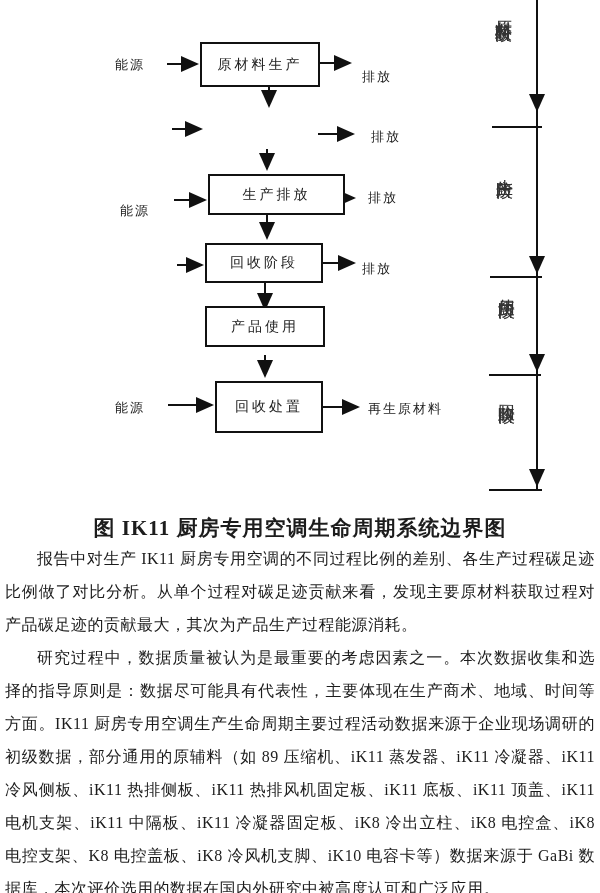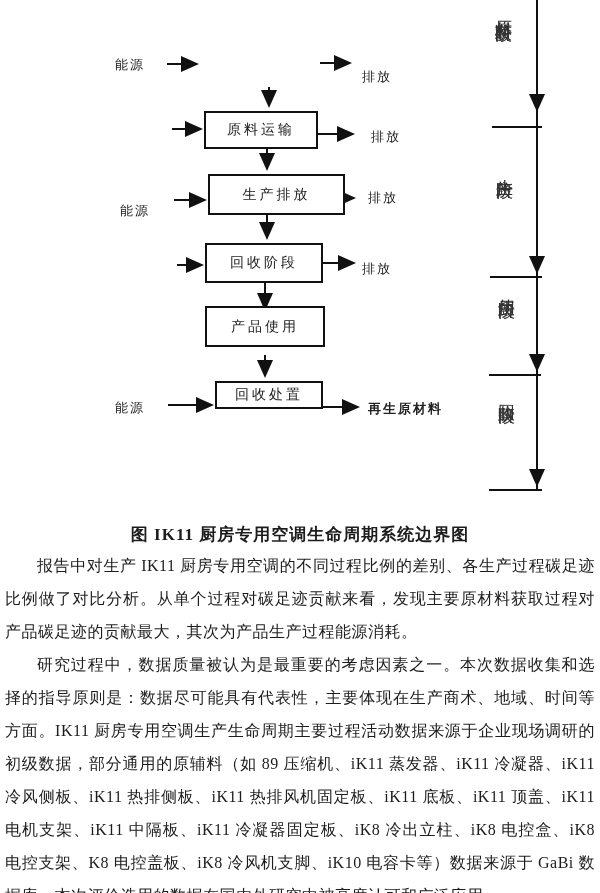--- a/index.html
+++ b/index.html
@@ -39,24 +39,24 @@
     position: absolute;
     writing-mode: vertical-rl;
     text-orientation: upright;
     font-size: 17px;
     letter-spacing: 1px;
     color: #333333;
     white-space: nowrap;
   }
   
   .caption {
-    margin-top: 19px;
+    margin-top: 12px;
     text-align: center;
     font-weight: bold;
-    font-size: 17px;
+    font-size: 21px;
     letter-spacing: 1px;
     line-height: 28px;
   }
   .body-text { padding: 0 5px; }
   .body-text p {
     margin: 0;
     text-indent: 2em;
     font-size: 16px;
     line-height: 33px;
     text-align: justify;
@@ -102,35 +102,35 @@
         <line x1="537" y1="260" x2="537" y2="272" marker-end="url(#ah)"></line>
         <line x1="537" y1="358" x2="537" y2="370" marker-end="url(#ah)"></line>
         <line x1="537" y1="473" x2="537" y2="485" marker-end="url(#ah)"></line>
         <line x1="492" y1="127" x2="542" y2="127"></line>
         <line x1="490" y1="277" x2="542" y2="277"></line>
         <line x1="489" y1="375" x2="541" y2="375"></line>
         <line x1="489" y1="490" x2="542" y2="490"></line>
       </g>
     </svg>
 
-    <div class="flow-box" style="left:204px; top:111px; width:114px; height:38px;">原料运输</div>
+    <div class="flow-box" style="left:200px; top:42px;  width:120px; height:45px;">原材料生产</div>
     <div class="flow-box" style="left:208px; top:174px; width:137px; height:41px;">生产排放</div>
     <div class="flow-box" style="left:205px; top:243px; width:118px; height:40px;">回收阶段</div>
     <div class="flow-box" style="left:205px; top:306px; width:120px; height:41px;">产品使用</div>
-    <div class="flow-box" style="left:215px; top:381px; width:108px; height:28px;">回收处置</div>
+    <div class="flow-box" style="left:215px; top:381px; width:108px; height:52px;">回收处置</div>
 
     <div class="side-label" style="left:115px; top:56px;">能源</div>
     <div class="side-label" style="left:120px; top:202px;">能源</div>
     <div class="side-label" style="left:115px; top:399px;">能源</div>
 
     <div class="side-label" style="left:362px; top:68px;">排放</div>
     <div class="side-label" style="left:371px; top:128px;">排放</div>
     <div class="side-label" style="left:368px; top:189px;">排放</div>
     <div class="side-label" style="left:362px; top:260px;">排放</div>
-    <div class="side-label" style="left:368px; top:400px;font-weight:bold;">再生原材料</div>
+    <div class="side-label" style="left:368px; top:400px;">再生原材料</div>
 
     <div class="stage-label" style="left:492px; top:7px;">原材料获阶段</div>
     <div class="stage-label" style="left:493px; top:166px;">生产阶段</div>
     <div class="stage-label" style="left:495px; top:286px;">使用阶段</div>
     <div class="stage-label" style="left:495px; top:391px;">回收阶段</div>
   </div>
 
   <div class="caption">图 IK11 厨房专用空调生命周期系统边界图</div>
 
   <div class="body-text">

